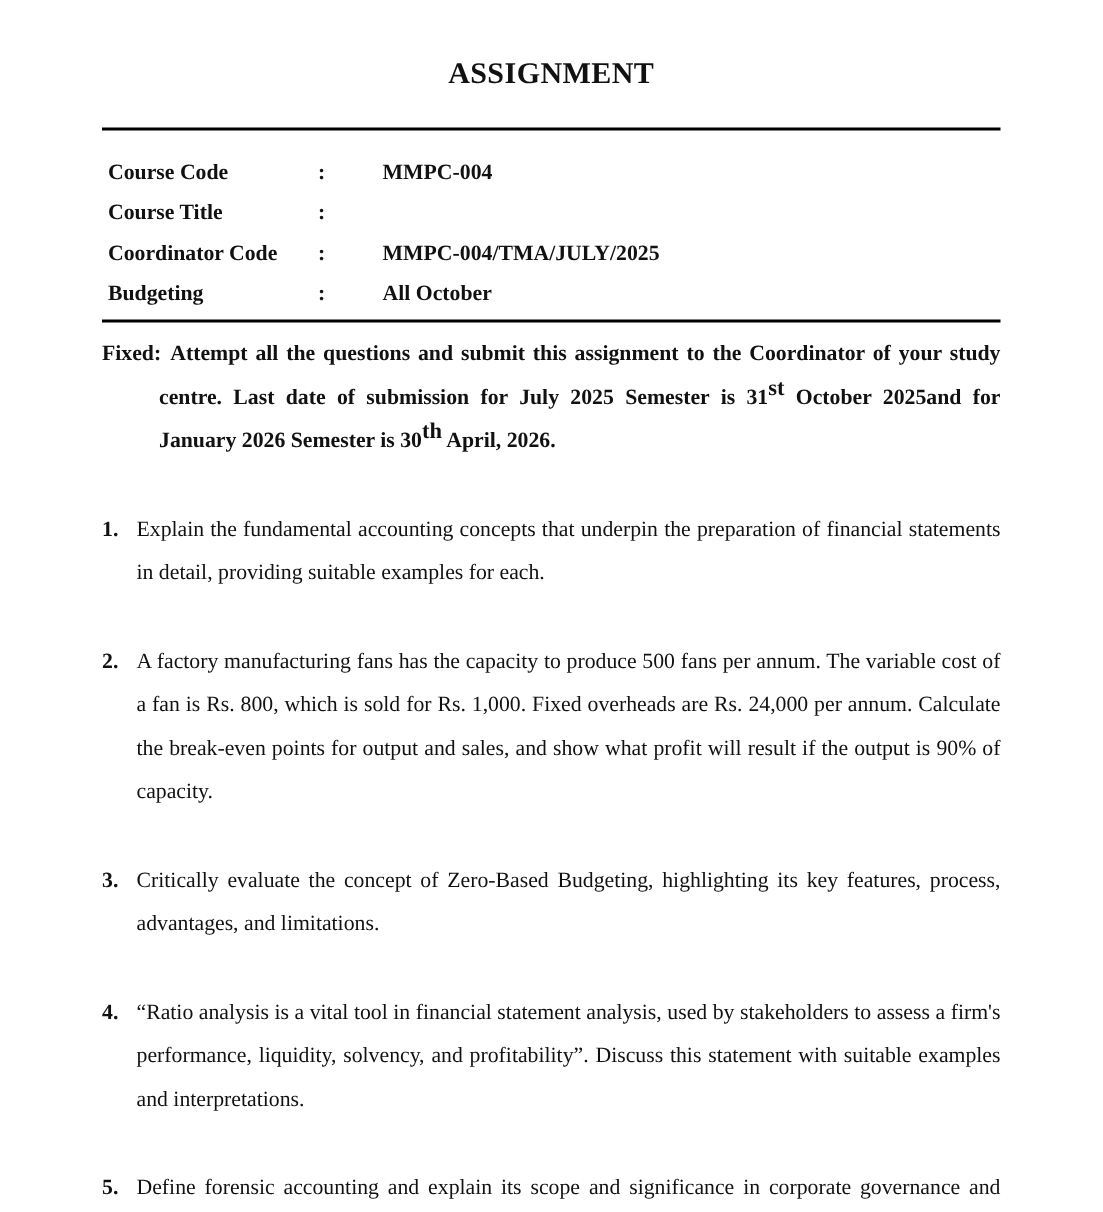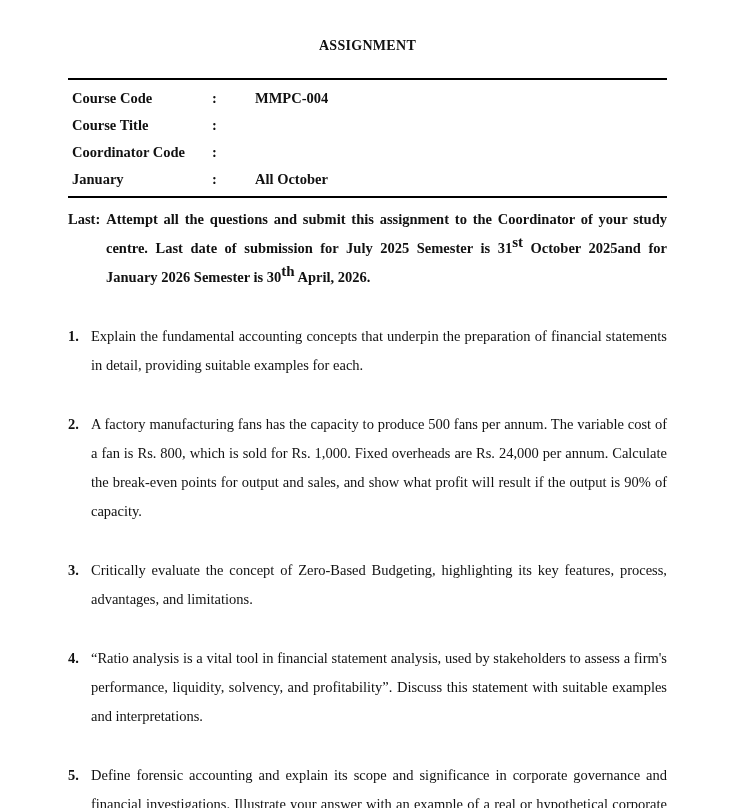--- a/index.html
+++ b/index.html
@@ -16,28 +16,28 @@
   }
   .page {
     box-sizing: border-box;
     width: 735px;
     height: 808px;
     padding: 38px 68px 20px 68px;
   }
   .doc-title {
     text-align: center;
     font-weight: bold;
-    font-size: 14px;
+    font-size: 20px;
     letter-spacing: 0.3px;
     margin: 0 0 24px 0;
   }
   .course-table {
     border-top: 2px solid #000;
     border-bottom: 2px solid #000;
-    padding: 5px 0 3px 0;
+    padding: 15px 0 3px 0;
     margin-bottom: 7px;
   }
   .course-row {
     display: grid;
     grid-template-columns: 140px 43px 1fr;
     align-items: center;
     height: 27px;
     font-weight: bold;
     font-size: 14.5px;
     padding-left: 4px;
@@ -87,29 +87,30 @@
       <span>:</span>
       <span>MMPC-004</span>
     </div>
     <div class="course-row">
       <span>Course Title</span>
       <span>:</span>
     </div>
     <div class="course-row">
       <span>Coordinator Code</span>
       <span>:</span>
+      <span>MMPC-004/TMA/JULY/2025</span>
     </div>
     <div class="course-row">
-      <span>January</span>
+      <span>Budgeting</span>
       <span>:</span>
       <span>All October</span>
     </div>
   </div>
 
-  <p class="note-para"><span class="note-label">Last:</span><span>Attempt all the questions and submit this assignment to the Coordinator of your study centre. Last date of submission for July 2025 Semester is 31</span><sup class="ord">st</sup><span> October 2025and for January 2026 Semester is 30</span><sup class="ord">th</sup><span> April, 2026.</span></p>
+  <p class="note-para"><span class="note-label">Fixed:</span><span>Attempt all the questions and submit this assignment to the Coordinator of your study centre. Last date of submission for July 2025 Semester is 31</span><sup class="ord">st</sup><span> October 2025and for January 2026 Semester is 30</span><sup class="ord">th</sup><span> April, 2026.</span></p>
 
   <div class="questions">
 
     <div class="question">
       <span class="q-number">1.</span>
       <span class="q-text">Explain the fundamental accounting concepts that underpin the preparation of financial statements in detail, providing suitable examples for each.</span>
     </div>
 
     <div class="question">
       <span class="q-number">2.</span>

